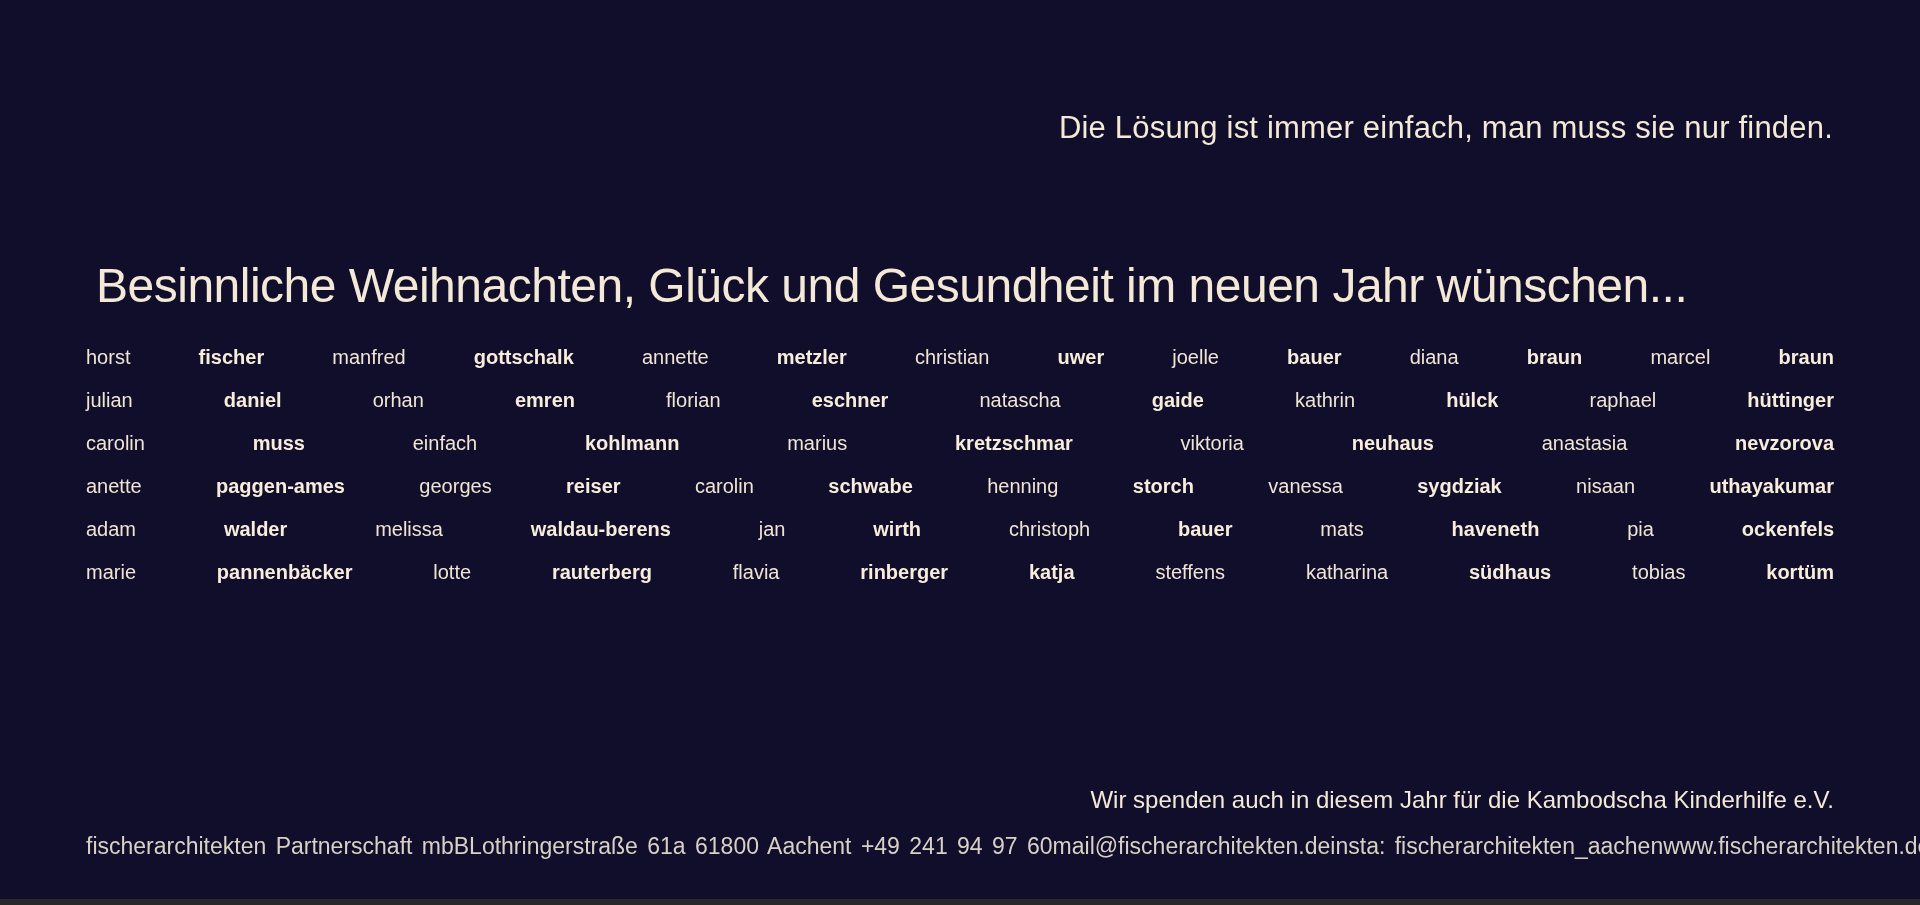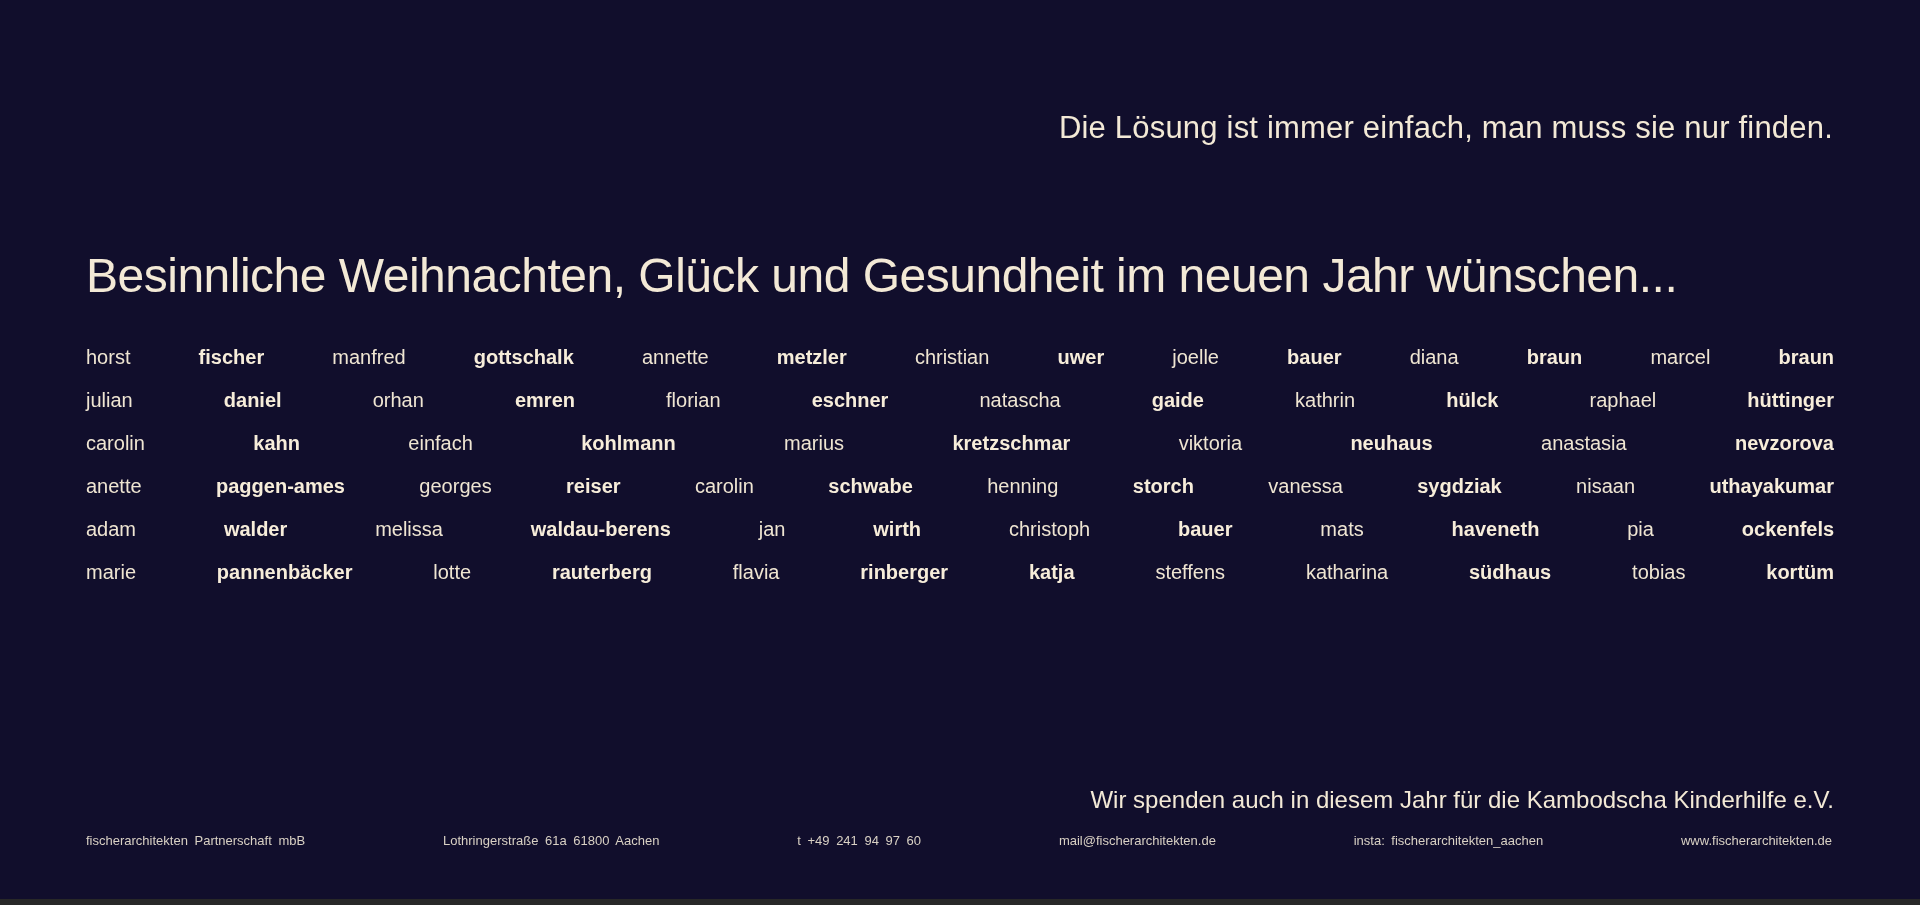--- a/index.html
+++ b/index.html
@@ -33,21 +33,21 @@
   }
   .quote-attribution {
     margin-top: 12px;
     font-size: 17px;
     color: #e6ddcc;
   }
   .heading {
     position: absolute;
     left: 86px;
     top: 250px;
-    margin: 0;
+    margin: 10px;
     font-size: 48px;
     line-height: 1.1;
     font-weight: 400;
     letter-spacing: -0.5px;
     color: var(--cream);
     white-space: nowrap;
   }
   .names {
     position: absolute;
     left: 86px;
@@ -69,21 +69,21 @@
     font-size: 24px;
     color: var(--cream);
   }
   .footer {
     position: absolute;
     left: 86px;
     right: 88px;
     top: 833px;
     display: flex;
     justify-content: space-between;
-    font-size: 13px;
+    font-size: 23px;
     color: var(--footer-text);
     word-spacing: 3px;
     white-space: nowrap;
   }
   .bottom-bar {
     position: absolute;
     left: 0;
     right: 0;
     bottom: 0;
     height: 6px;
@@ -97,21 +97,21 @@
 
   <div class="quote-block">
     <div class="quote-text">Die Lösung ist immer einfach, man muss sie nur finden.</div>
   </div>
 
   <h1 class="heading">Besinnliche Weihnachten, Glück und Gesundheit im neuen Jahr wünschen...</h1>
 
   <div class="names">
       <div class="name-row"><span class="fn">horst</span> <span class="ln">fischer</span> <span class="fn">manfred</span> <span class="ln">gottschalk</span> <span class="fn">annette</span> <span class="ln">metzler</span> <span class="fn">christian</span> <span class="ln">uwer</span> <span class="fn">joelle</span> <span class="ln">bauer</span> <span class="fn">diana</span> <span class="ln">braun</span> <span class="fn">marcel</span> <span class="ln">braun</span></div>
       <div class="name-row"><span class="fn">julian</span> <span class="ln">daniel</span> <span class="fn">orhan</span> <span class="ln">emren</span> <span class="fn">florian</span> <span class="ln">eschner</span> <span class="fn">natascha</span> <span class="ln">gaide</span> <span class="fn">kathrin</span> <span class="ln">hülck</span> <span class="fn">raphael</span> <span class="ln">hüttinger</span></div>
-      <div class="name-row"><span class="fn">carolin</span> <span class="ln">kahn</span> <span class="fn">einfach</span> <span class="ln">kohlmann</span> <span class="fn">marius</span> <span class="ln">kretzschmar</span> <span class="fn">viktoria</span> <span class="ln">neuhaus</span> <span class="fn">anastasia</span> <span class="ln">nevzorova</span></div>
+      <div class="name-row"><span class="fn">carolin</span> <span class="ln">muss</span> <span class="fn">einfach</span> <span class="ln">kohlmann</span> <span class="fn">marius</span> <span class="ln">kretzschmar</span> <span class="fn">viktoria</span> <span class="ln">neuhaus</span> <span class="fn">anastasia</span> <span class="ln">nevzorova</span></div>
       <div class="name-row"><span class="fn">anette</span> <span class="ln">paggen-ames</span> <span class="fn">georges</span> <span class="ln">reiser</span> <span class="fn">carolin</span> <span class="ln">schwabe</span> <span class="fn">henning</span> <span class="ln">storch</span> <span class="fn">vanessa</span> <span class="ln">sygdziak</span> <span class="fn">nisaan</span> <span class="ln">uthayakumar</span></div>
       <div class="name-row"><span class="fn">adam</span> <span class="ln">walder</span> <span class="fn">melissa</span> <span class="ln">waldau-berens</span> <span class="fn">jan</span> <span class="ln">wirth</span> <span class="fn">christoph</span> <span class="ln">bauer</span> <span class="fn">mats</span> <span class="ln">haveneth</span> <span class="fn">pia</span> <span class="ln">ockenfels</span></div>
       <div class="name-row"><span class="fn">marie</span> <span class="ln">pannenbäcker</span> <span class="fn">lotte</span> <span class="ln">rauterberg</span> <span class="fn">flavia</span> <span class="ln">rinberger</span> <span class="ln">katja</span> <span class="fn">steffens</span> <span class="fn">katharina</span> <span class="ln">südhaus</span> <span class="fn">tobias</span> <span class="ln">kortüm</span></div>
     </div>
 
   <div class="donation">Wir spenden auch in diesem Jahr für die Kambodscha Kinderhilfe e.V.</div>
 
   <div class="footer">
       <span class="footer-seg">fischerarchitekten Partnerschaft mbB</span>
       <span class="footer-seg">Lothringerstraße 61a 61800 Aachen</span>

